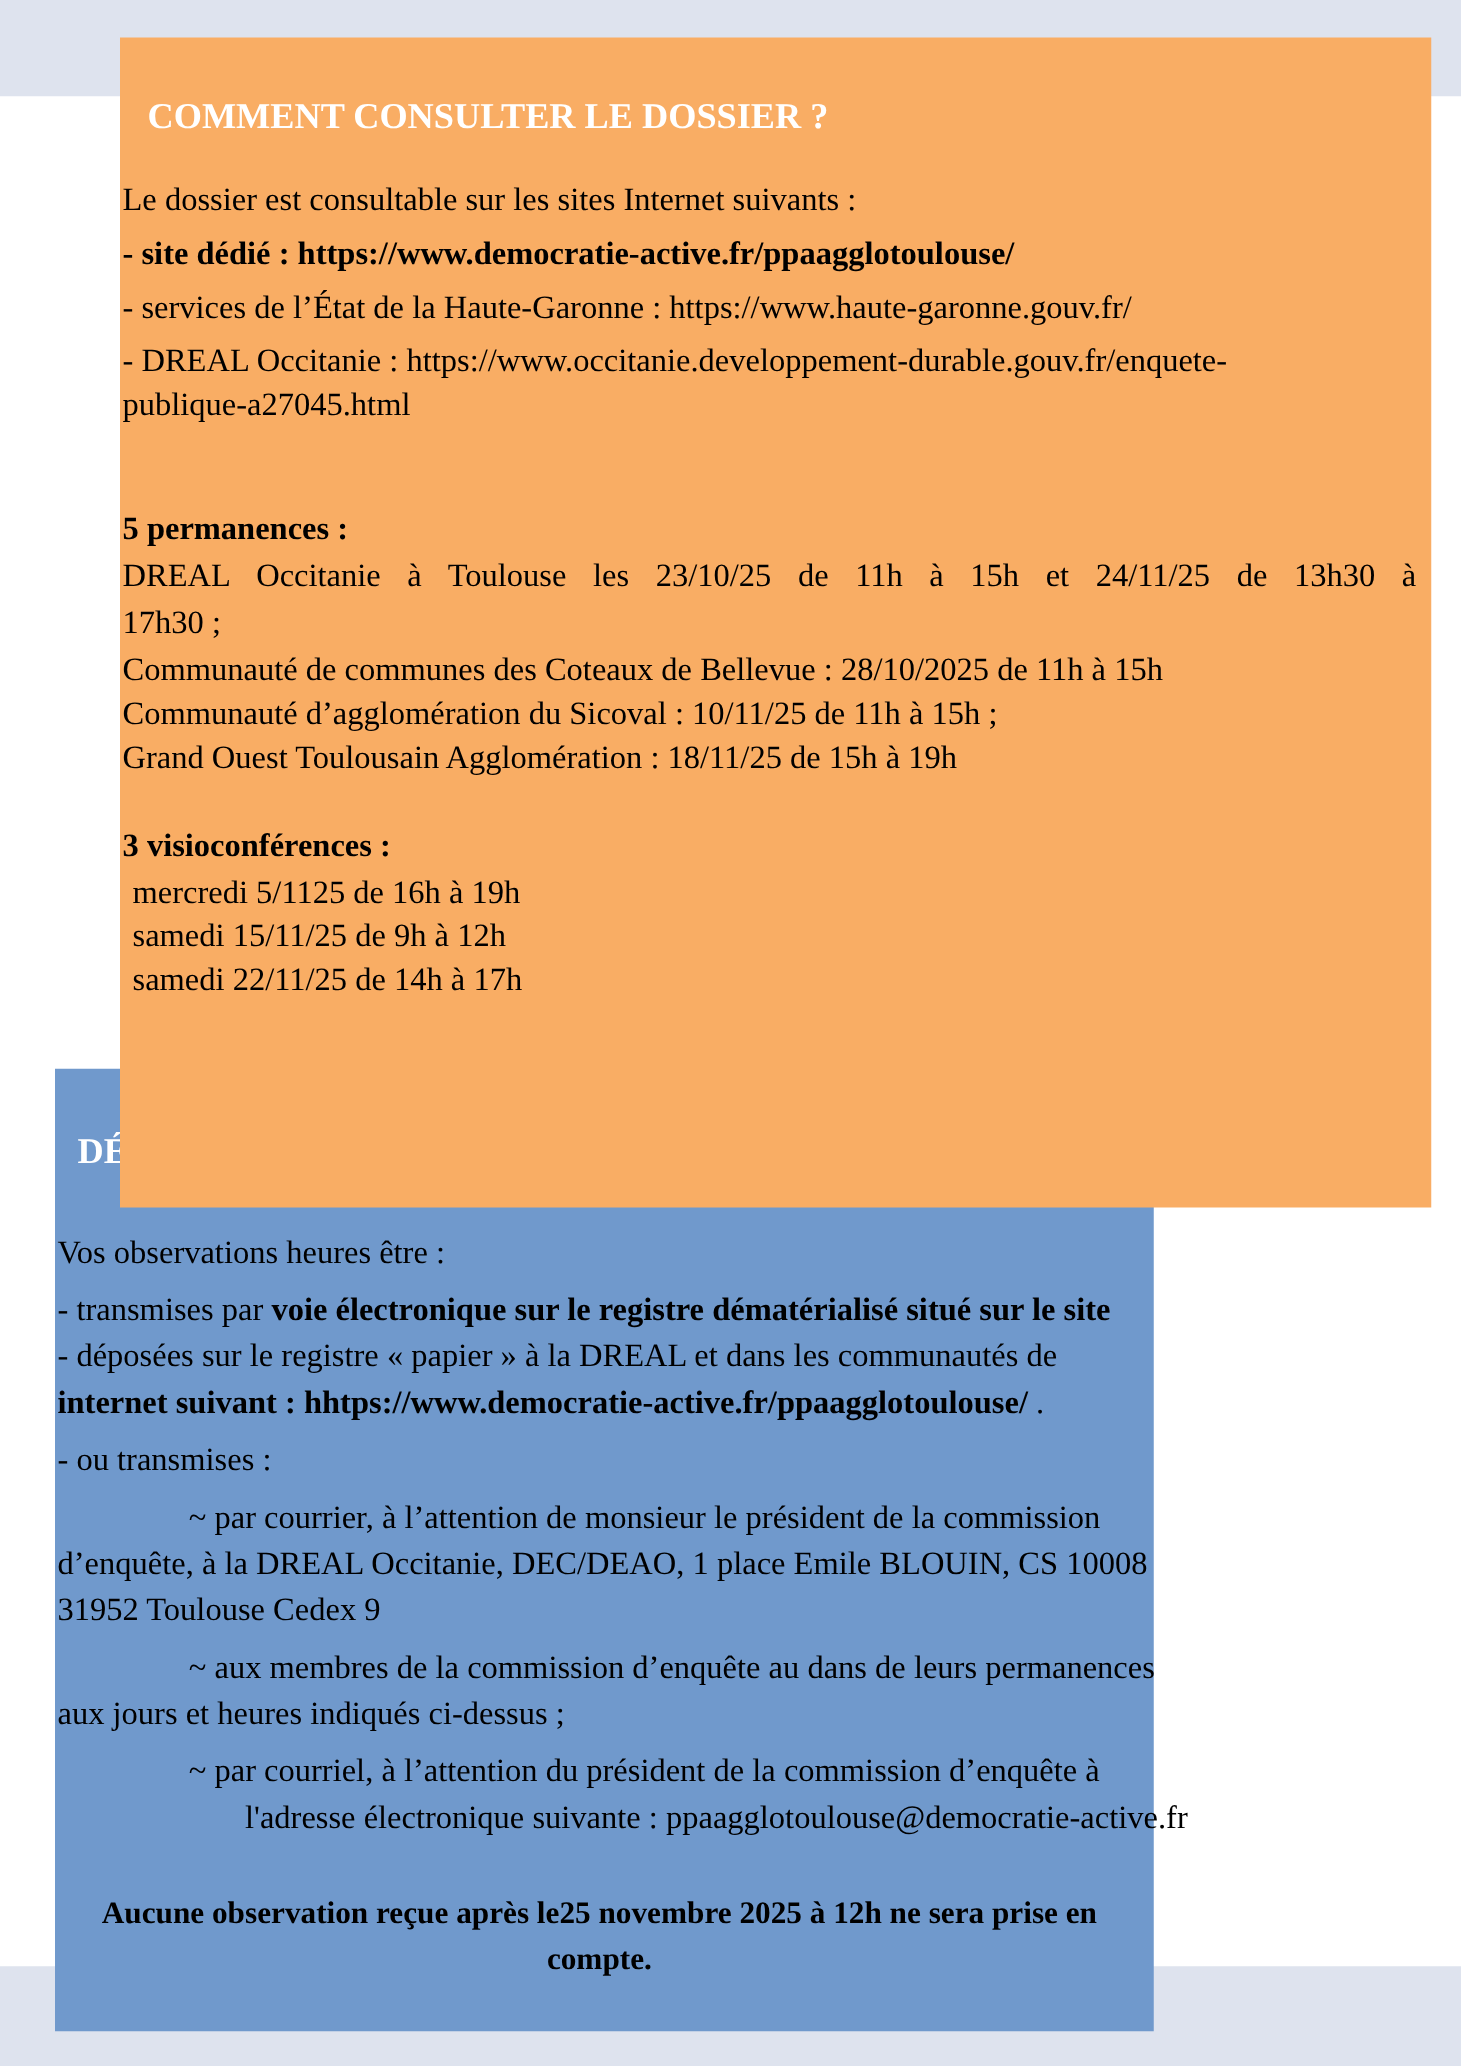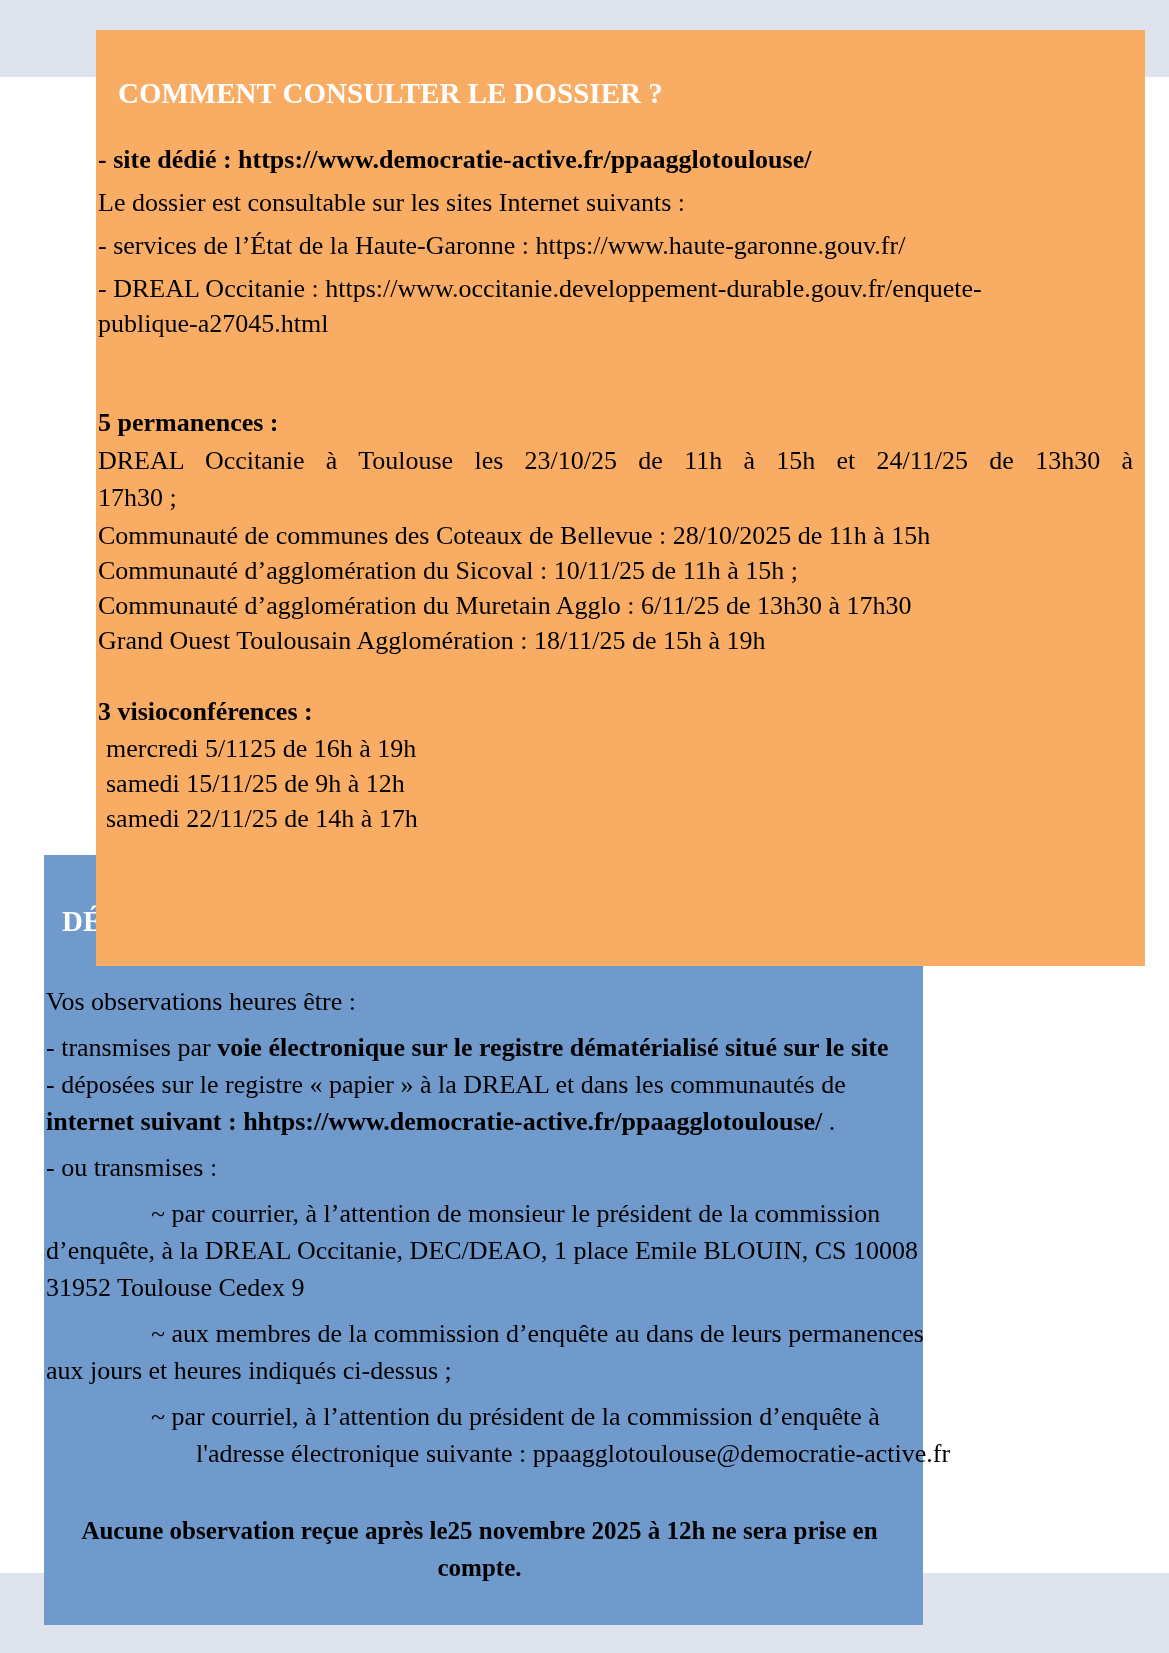--- a/index.html
+++ b/index.html
@@ -84,33 +84,32 @@
 
     <div class="tline indent105">~ par courriel, à l’attention du président de la commission d’enquête à</div>
     <div class="tline indent150">l'adresse électronique suivante : ppaagglotoulouse@democratie-active.fr</div>
 
     <div class="deadline">Aucune observation reçue après le25 novembre 2025 à 12h ne sera prise en compte.</div>
   </div>
 
   <div class="panel orange">
     <div class="panel-title">COMMENT CONSULTER LE DOSSIER ?</div>
 
+    <div class="tline mb8">Le dossier est consultable sur les sites Internet suivants :</div>
+
     <div class="tline b mb8">- site dédié : https://www.democratie-active.fr/ppaagglotoulouse/</div>
-
-    <div class="tline mb8">Le dossier est consultable sur les sites Internet suivants :</div>
     <div class="tline mb8">- services de l’État de la Haute-Garonne : https://www.haute-garonne.gouv.fr/</div>
     <div class="tline">- DREAL Occitanie : https://www.occitanie.developpement-durable.gouv.fr/enquete-</div>
     <div class="tline mb8">publique-a27045.html</div>
 
     <div class="subhead perm-head">5 permanences :</div>
     <div class="tline justify-line">DREAL Occitanie à Toulouse les 23/10/25 de 11h à 15h et 24/11/25 de 13h30 à</div>
     <div class="tline lh37 mb2">17h30 ;</div>
     <div class="tline">Communauté de communes des Coteaux de Bellevue : 28/10/2025 de 11h à 15h</div>
     <div class="tline">Communauté d’agglomération du Sicoval : 10/11/25 de 11h à 15h ;</div>
-    <div class="tline">Communauté d’agglomération du Muretain Agglo : 6/11/25 de 13h30 à 17h30</div>
     <div class="tline">Grand Ouest Toulousain Agglomération : 18/11/25 de 15h à 19h</div>
 
     <div class="subhead visio-head">3 visioconférences :</div>
     <div class="tline indent8">mercredi 5/1125 de 16h à 19h</div>
     <div class="tline indent8">samedi 15/11/25 de 9h à 12h</div>
     <div class="tline indent8">samedi 22/11/25 de 14h à 17h</div>
   </div>
 
 </div>
 

